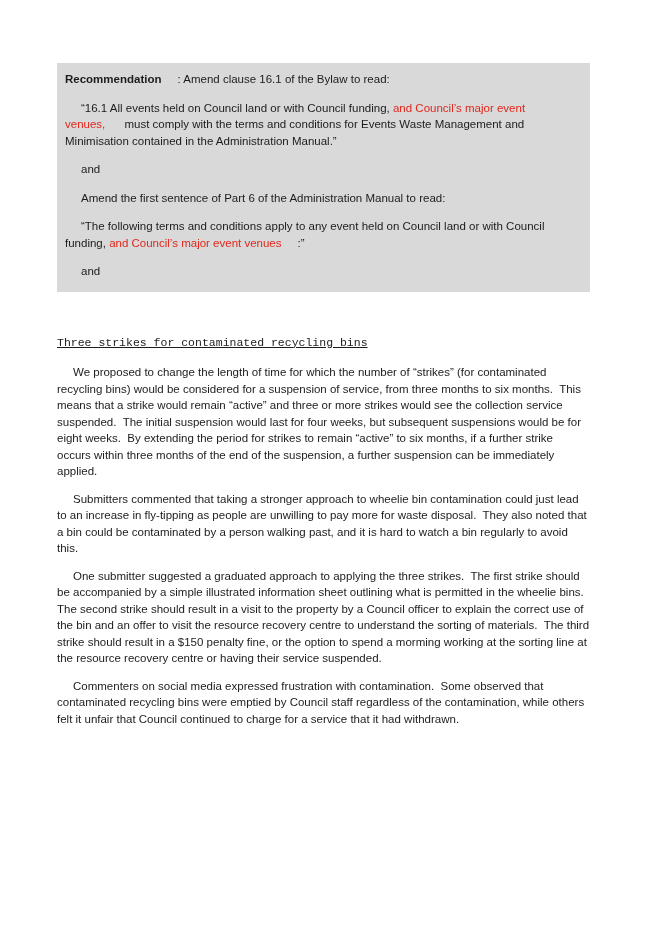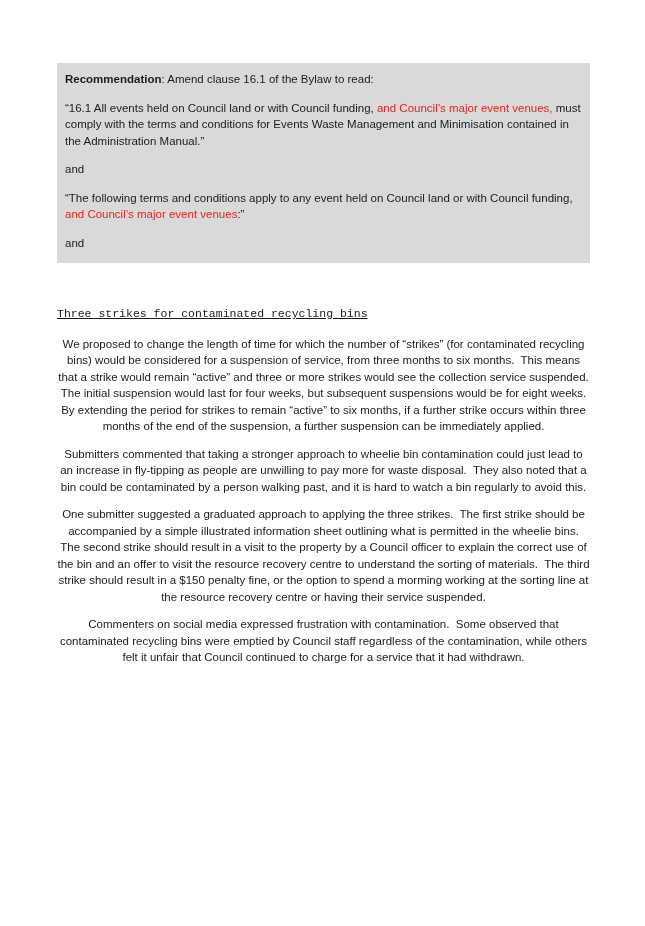--- a/index.html
+++ b/index.html
@@ -26,22 +26,22 @@
     box-sizing:border-box;
   }
   .para{
     margin:0 0 12px 0;
     font-size:11.5px;
     line-height:16.5px;
     color:var(--ink);
     white-space:pre-wrap;
   }
   .rec-box .para:last-child{margin-bottom:0;}
-  .body-section .para{margin-bottom:11px;text-align:center;}
-  .seg-normal{color:var(--ink);}
+  .body-section .para{margin-bottom:11px;}
+  .seg-normal{color:var(--ink);padding-left:16px;}
   .seg-bold{color:var(--ink);font-weight:bold;}
   .seg-red-underline{color:var(--red);text-align:center;}
   .section-heading{
     margin:43px 0 13px 0;
     font-size:11.5px;
     line-height:16.5px;
     font-weight:normal;
     color:var(--ink);
     text-decoration:underline;
     font-family:Liberation Mono, monospace;
@@ -50,20 +50,21 @@
 </head>
 <body>
 
 <div class="doc-page">
   <div class="content">
 
     <div class="rec-box">
         <p class="para"><span class="seg-bold">Recommendation</span><span class="seg-normal">: Amend clause 16.1 of the Bylaw to read:</span></p>
         <p class="para"><span class="seg-normal">“16.1 All events held on Council land or with Council funding, </span><span class="seg-red-underline">and Council’s major event venues,</span><span class="seg-normal"> must comply with the terms and conditions for Events Waste Management and Minimisation contained in the Administration Manual.”</span></p>
         <p class="para"><span class="seg-normal">and</span></p>
+        <p class="para"><span class="seg-normal">Amend the first sentence of Part 6 of the Administration Manual to read:</span></p>
         <p class="para"><span class="seg-normal">“The following terms and conditions apply to any event held on Council land or with Council funding, </span><span class="seg-red-underline">and Council’s major event venues</span><span class="seg-normal">:”</span></p>
         <p class="para"><span class="seg-normal">and</span></p>
       </div>
 
     <div class="section-heading">Three strikes for contaminated recycling bins</div>
 
     <div class="body-section">
         <p class="para"><span class="seg-normal">We proposed to change the length of time for which the number of “strikes” (for contaminated recycling bins) would be considered for a suspension of service, from three months to six months.  This means that a strike would remain “active” and three or more strikes would see the collection service suspended.  The initial suspension would last for four weeks, but subsequent suspensions would be for eight weeks.  By extending the period for strikes to remain “active” to six months, if a further strike occurs within three months of the end of the suspension, a further suspension can be immediately applied.</span></p>
         <p class="para"><span class="seg-normal">Submitters commented that taking a stronger approach to wheelie bin contamination could just lead to an increase in fly-tipping as people are unwilling to pay more for waste disposal.  They also noted that a bin could be contaminated by a person walking past, and it is hard to watch a bin regularly to avoid this.</span></p>
         <p class="para"><span class="seg-normal">One submitter suggested a graduated approach to applying the three strikes.  The first strike should be accompanied by a simple illustrated information sheet outlining what is permitted in the wheelie bins.  The second strike should result in a visit to the property by a Council officer to explain the correct use of the bin and an offer to visit the resource recovery centre to understand the sorting of materials.  The third strike should result in a $150 penalty fine, or the option to spend a morming working at the sorting line at the resource recovery centre or having their service suspended.</span></p>

